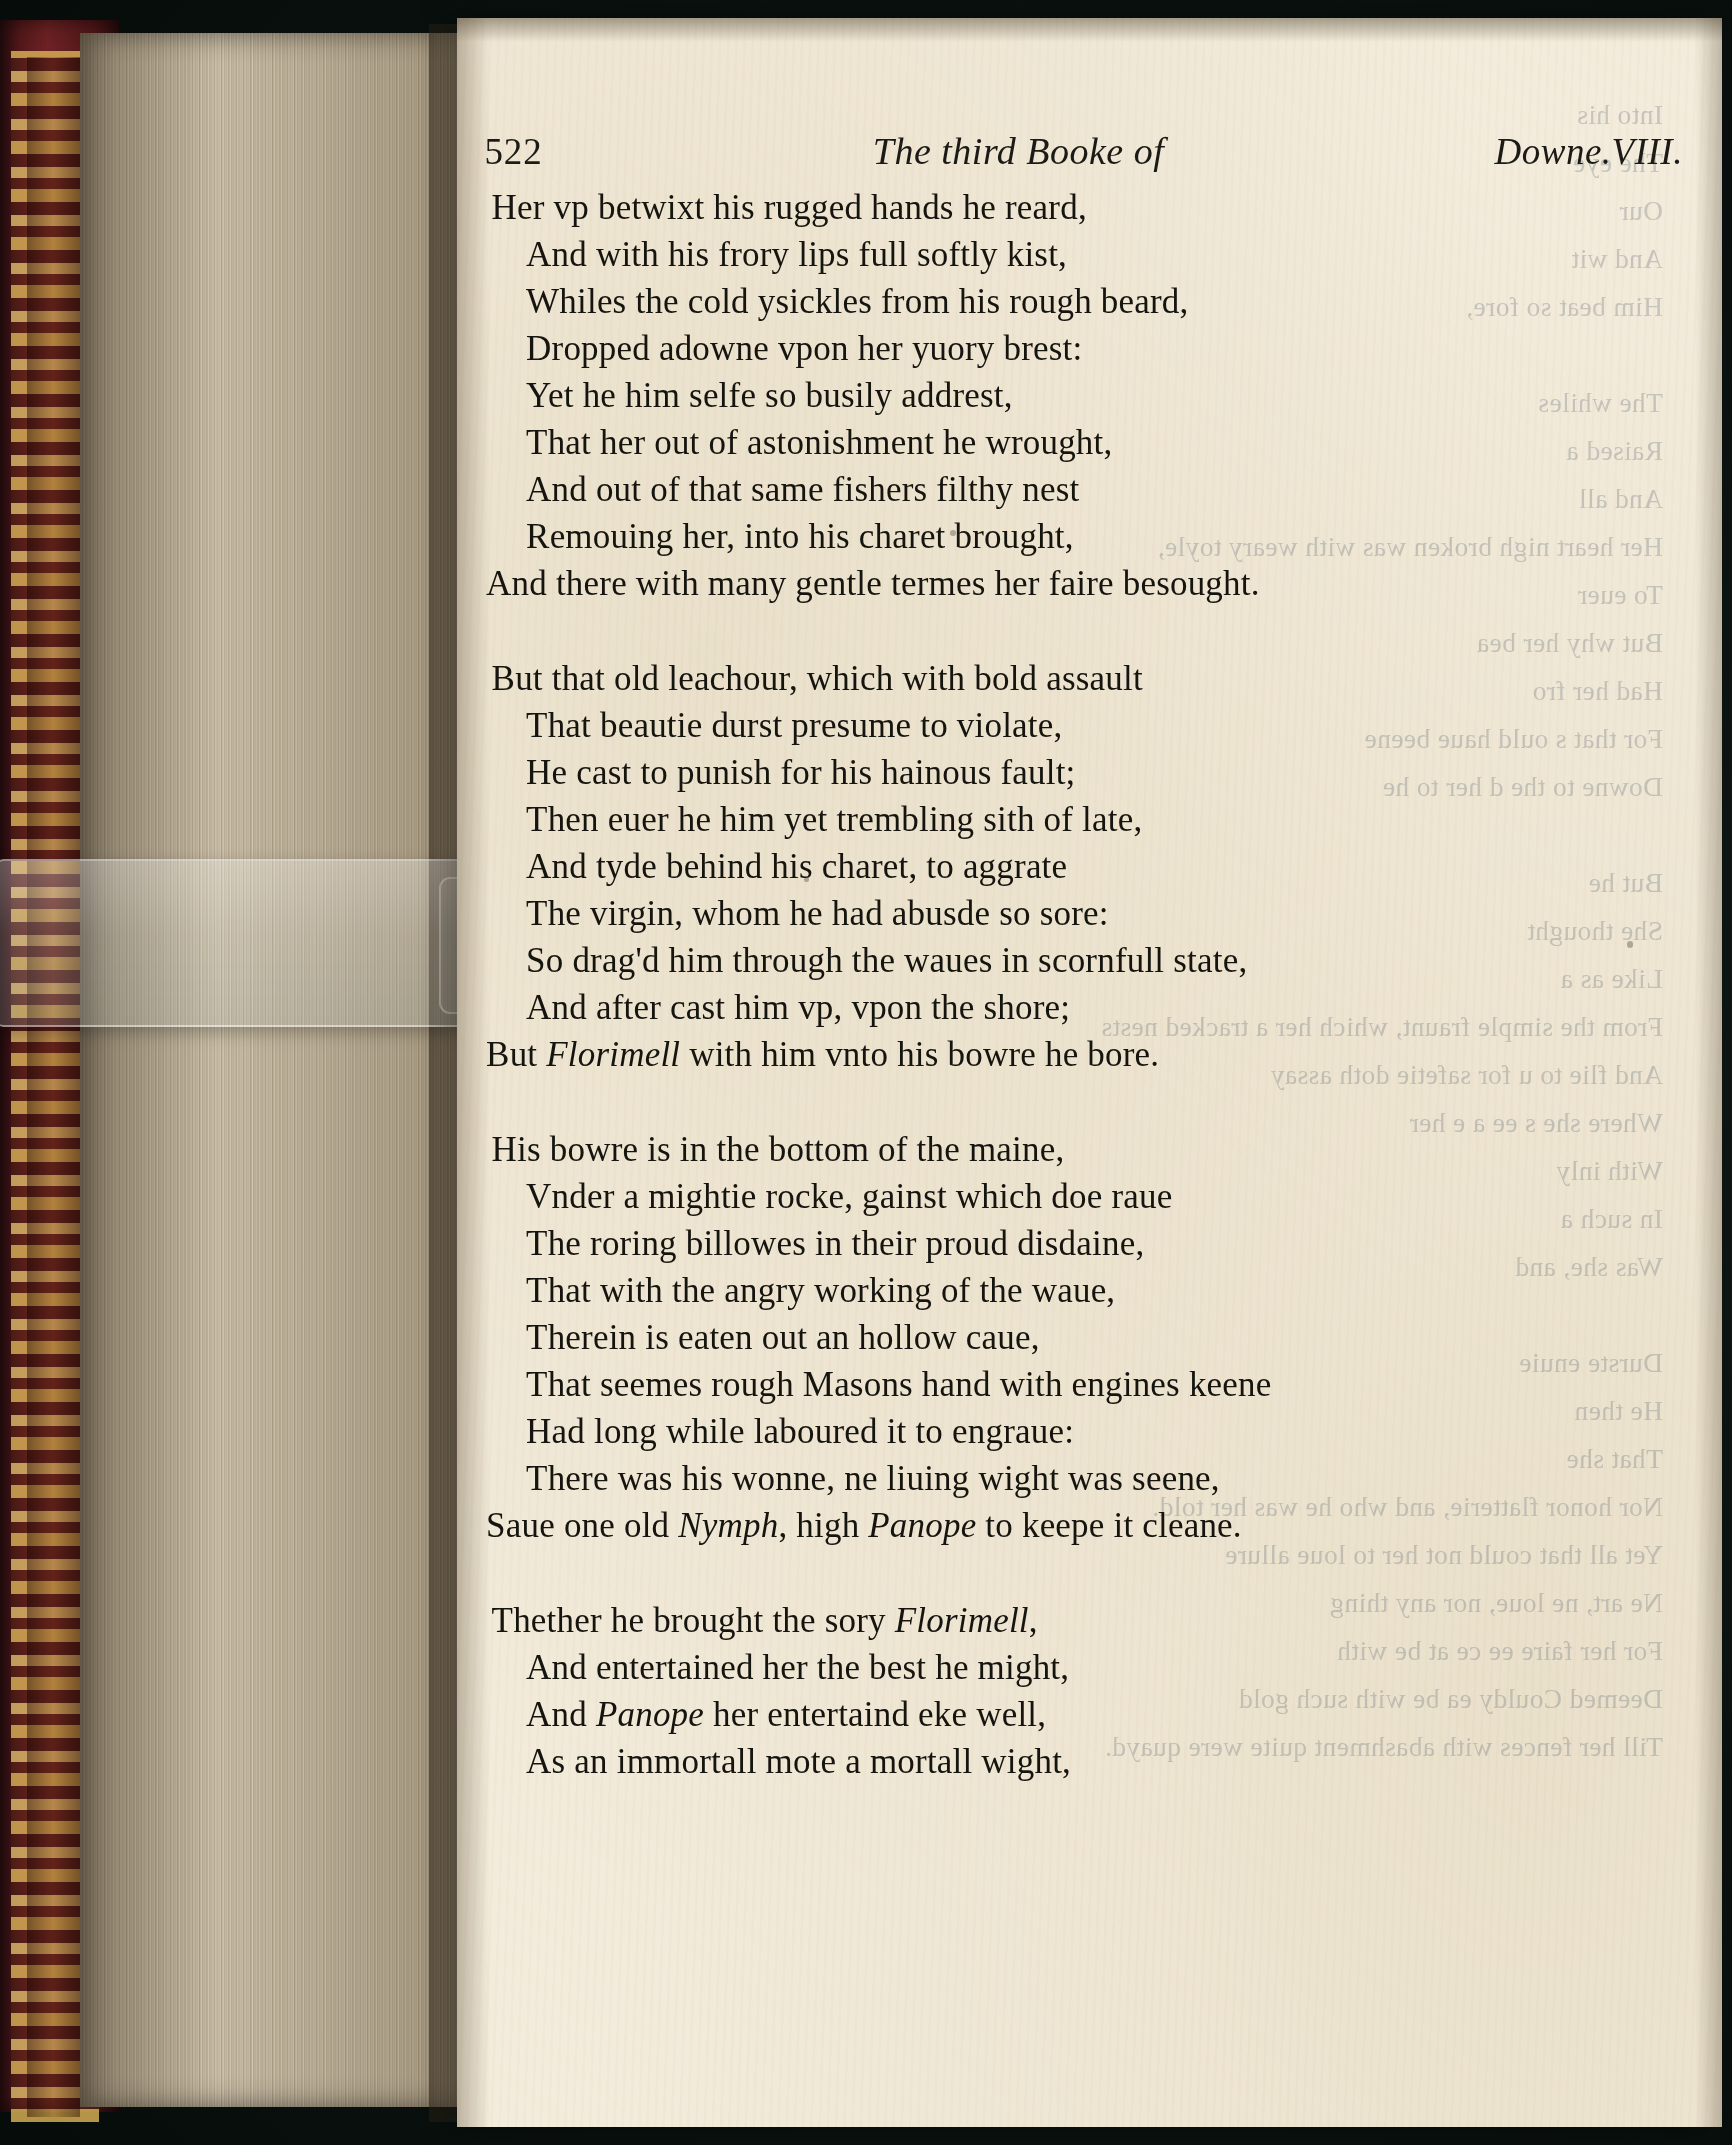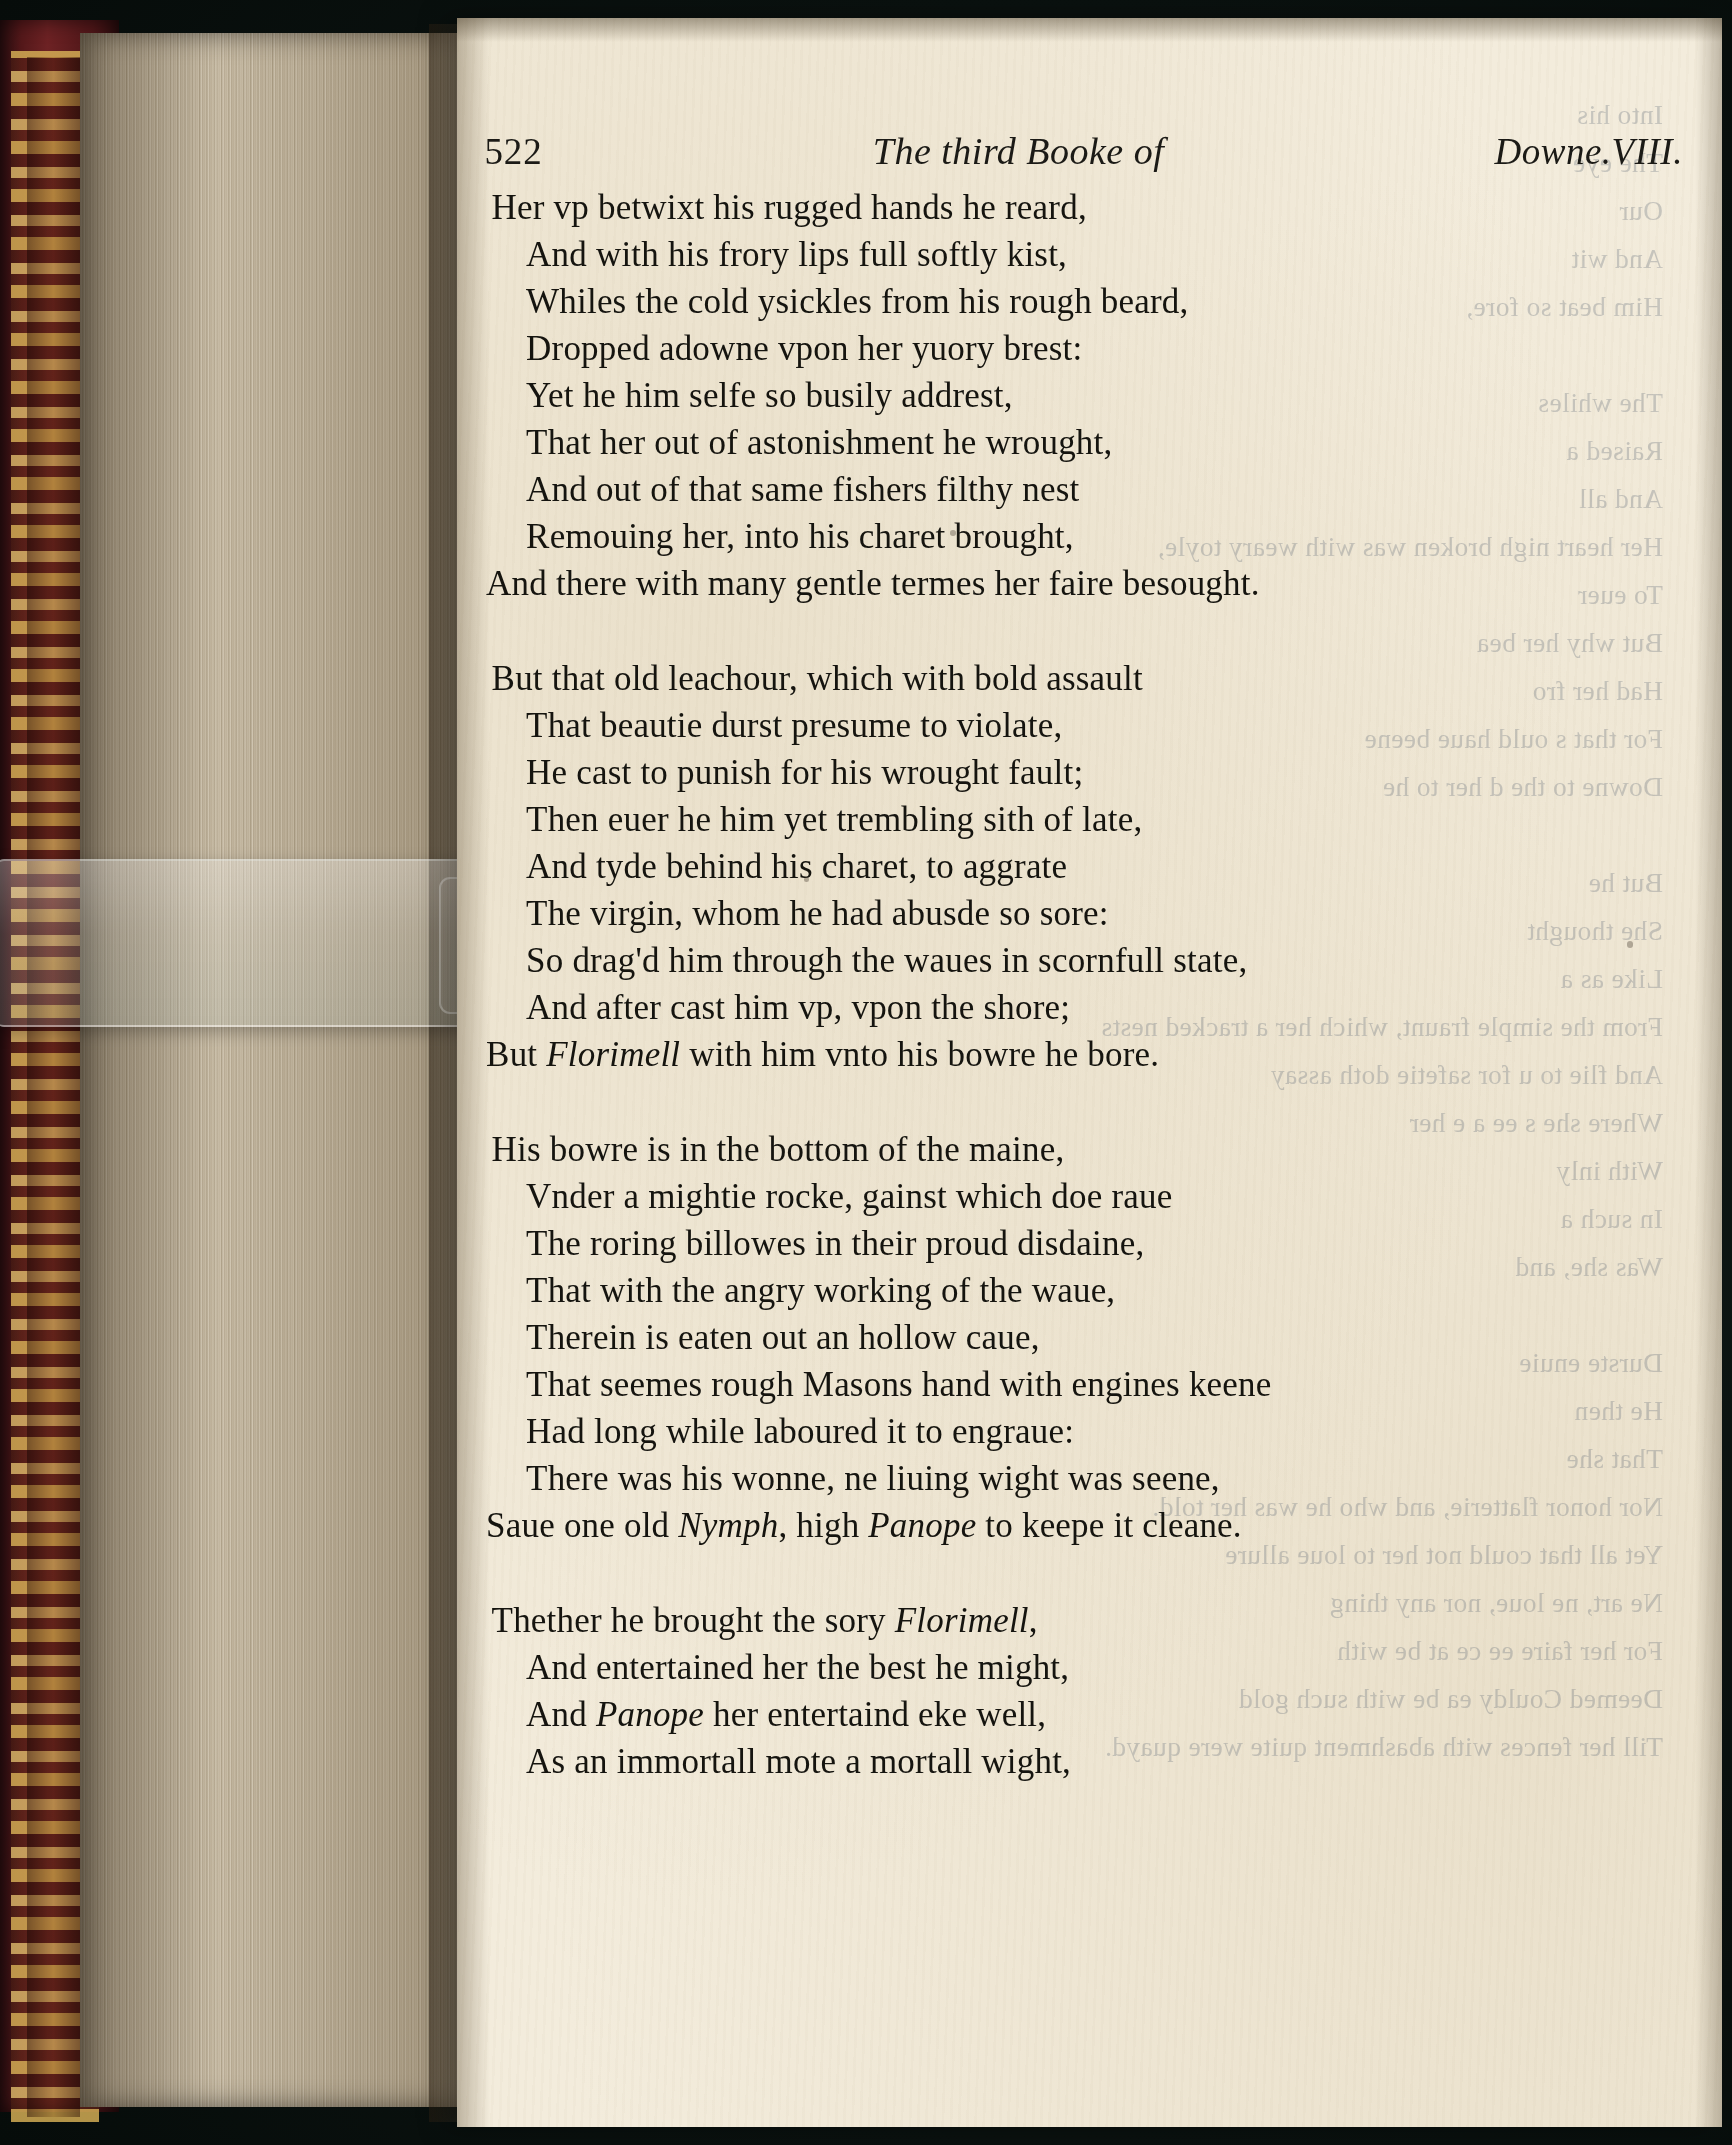--- a/index.html
+++ b/index.html
@@ -295,21 +295,21 @@
             <div class="line ind-1">Dropped adowne vpon her yuory brest:</div>
             <div class="line ind-1">Yet he him selfe so busily addrest,</div>
             <div class="line ind-1">That her out of astonishment he wrought,</div>
             <div class="line ind-1">And out of that same fishers filthy nest</div>
             <div class="line ind-1">Remouing her, into his charet brought,</div>
             <div class="line " style="padding-left: 0px;">And there with many gentle termes her faire besought.</div>
           </div>
           <div class="stanza">
             <div class="line ind-0">But that old leachour, which with bold assault</div>
             <div class="line ind-1">That beautie durst presume to violate,</div>
-            <div class="line ind-1">He cast to punish for his wrought fault;</div>
+            <div class="line ind-1">He cast to punish for his hainous fault;</div>
             <div class="line ind-1">Then euer he him yet trembling sith of late,</div>
             <div class="line ind-1">And tyde behind his charet, to aggrate</div>
             <div class="line ind-1">The virgin, whom he had abusde so sore:</div>
             <div class="line ind-1">So drag'd him through the waues in scornfull state,</div>
             <div class="line ind-1">And after cast him vp, vpon the shore;</div>
             <div class="line " style="padding-left: 0px;">But <span class="ital">Florimell</span> with him vnto his bowre he bore.</div>
           </div>
           <div class="stanza">
             <div class="line ind-0">His bowre is in the bottom of the maine,</div>
             <div class="line ind-1">Vnder a mightie rocke, gainst which doe raue</div>

